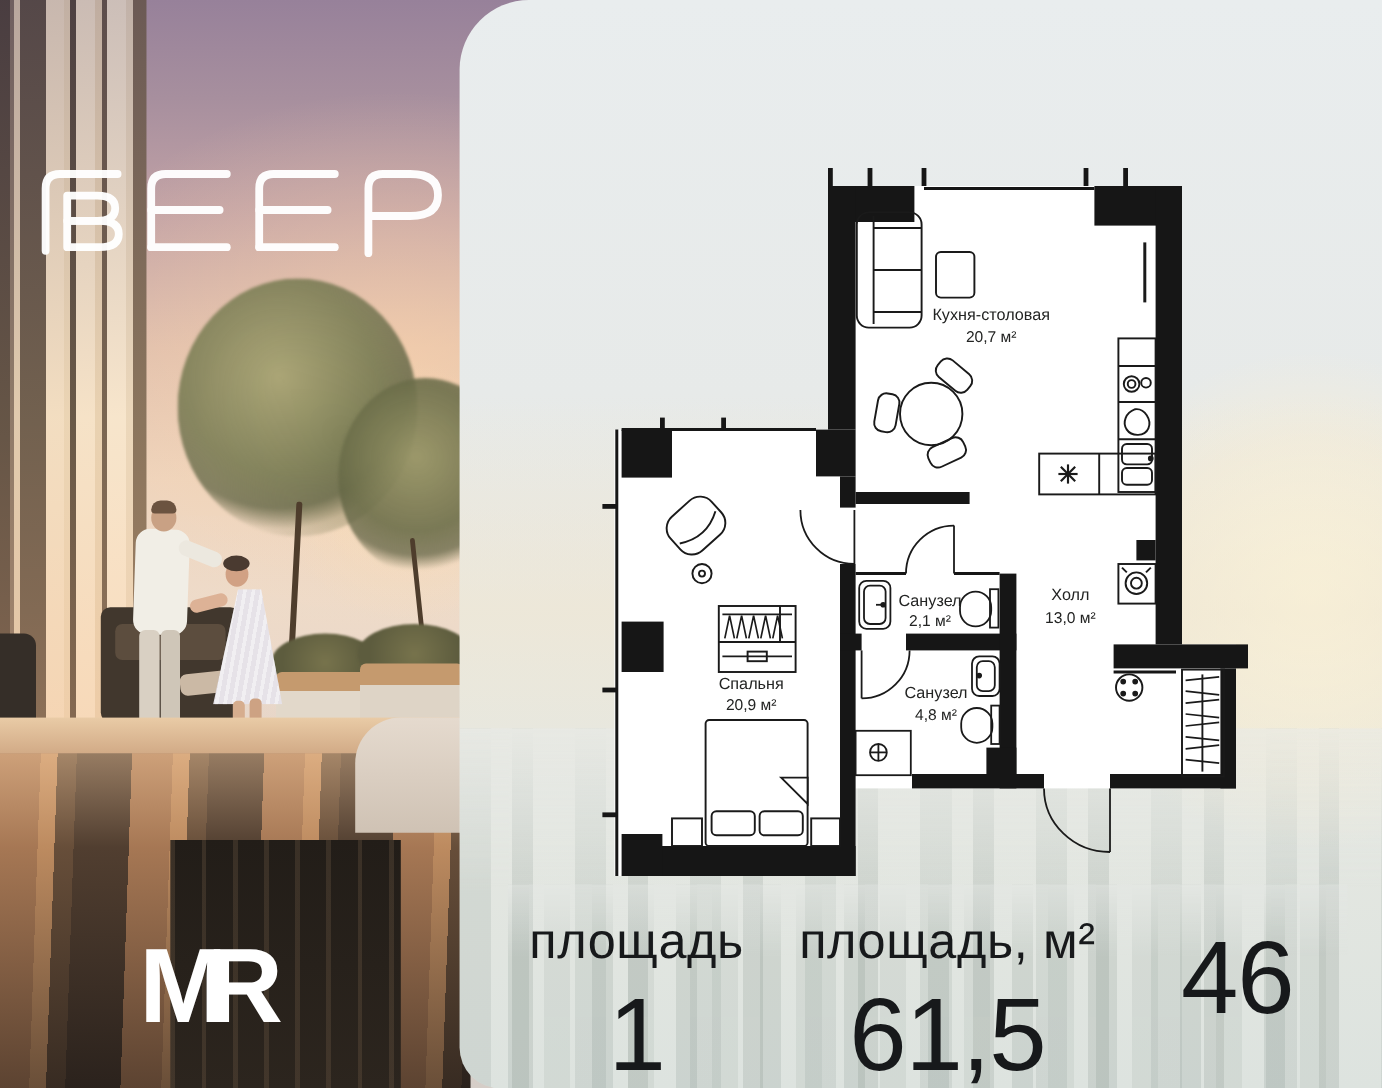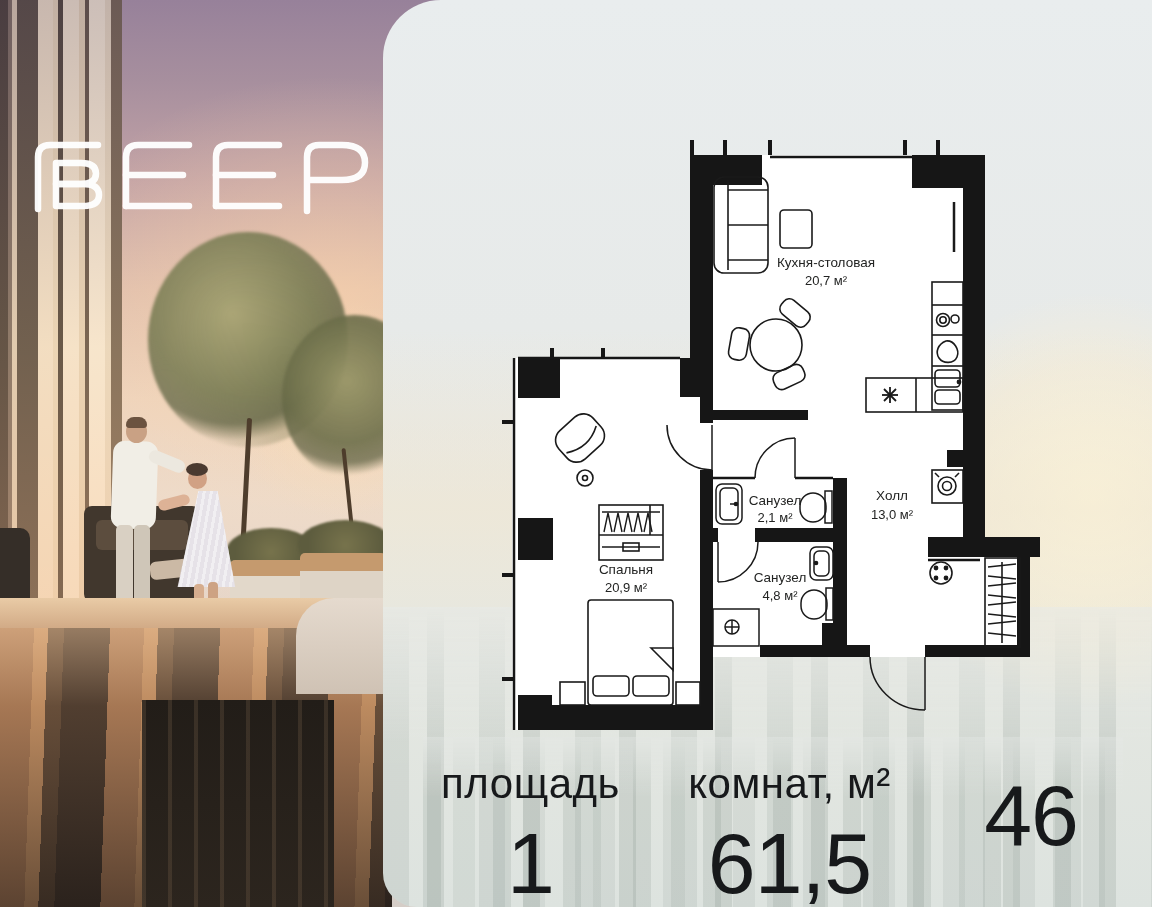--- a/index.html
+++ b/index.html
@@ -170,20 +170,21 @@
       <path d="M100 73 V24 Q100 12 112 12 H163"></path>
       <path d="M100 42 H157"></path>
         <path d="M100 73 H163"></path>
       <path d="M190 73 V24 Q190 12 202 12 H253"></path>
       <path d="M190 42 H247"></path>
         <path d="M190 73 H253"></path>
       <path d="M281 78 V24 Q281 12 293 12 H316 Q339 12 339 29.5 Q339 47 316 47 H281"></path>
     </g>
   </svg>
 
+  <div class="abs mr">MR</div>
 
   <div class="abs card">
     <div class="card-sun"></div>
     <div class="card-warm"></div>
     <div class="city1"></div>
     <div class="city2"></div>
   </div>
 
   <svg class="abs plan" width="560" height="600" viewBox="0 0 560 600">
 
@@ -370,20 +371,20 @@
       <text class="rlabel" x="146" y="444">Спальня</text>
       <text class="rarea" x="146" y="462">20,9 м²</text>
     </g>
   </svg>
 
   <div class="abs stat st1">
     <div class="lbl">площадь</div>
     <div class="val">1</div>
   </div>
   <div class="abs stat st2">
-    <div class="lbl">комнат, м²</div>
+    <div class="lbl">площадь, м²</div>
     <div class="val">61,5</div>
   </div>
   <div class="abs stat st3">
     <div class="val">46</div>
   </div>
 
 </div>
 
 </body></html>

